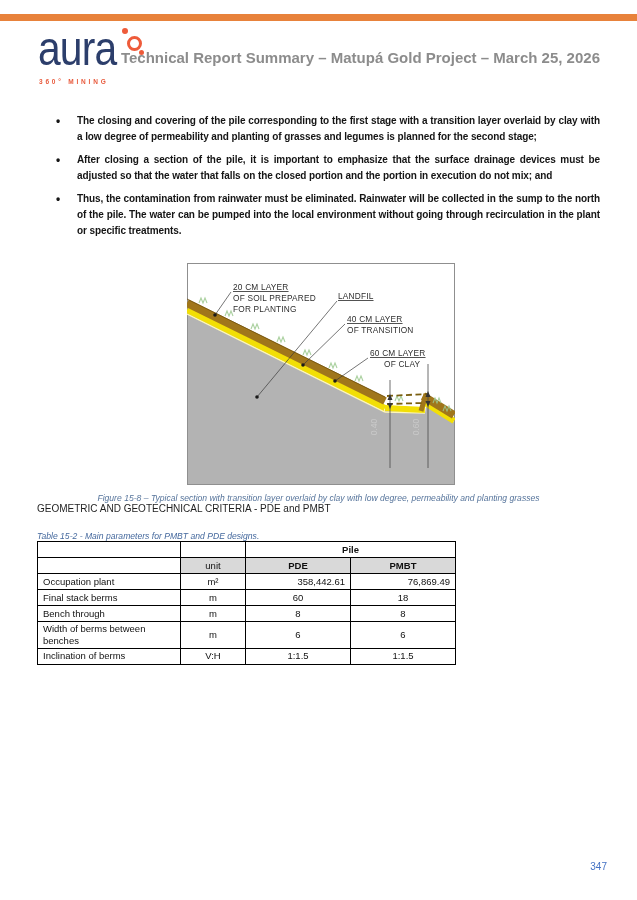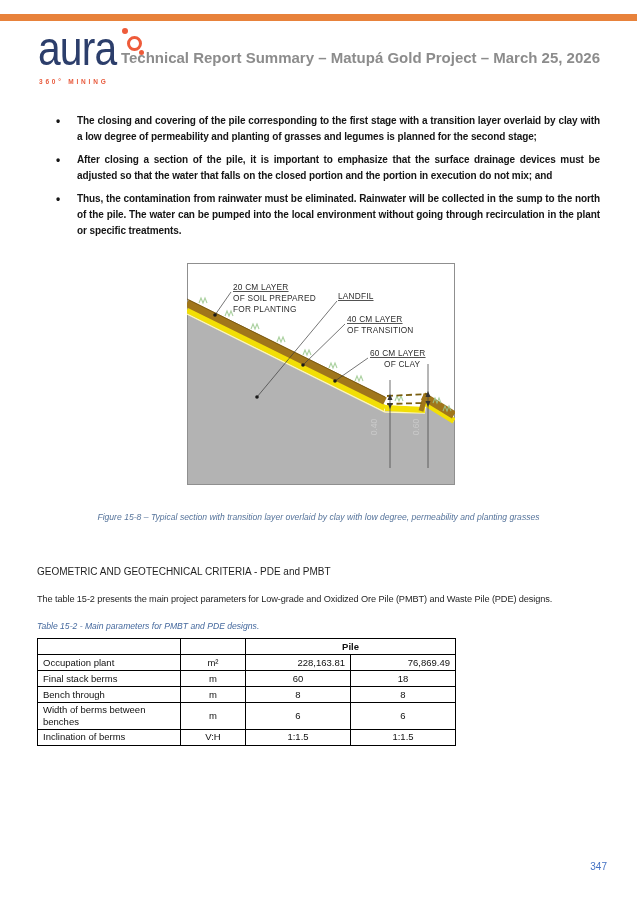--- a/index.html
+++ b/index.html
@@ -28,29 +28,29 @@
   .content { position:absolute; top:113px; left:37px; width:563px; }
   ul.bullets { list-style:none; margin:0; padding:0; }
   ul.bullets li {
     position:relative; padding-left:40px; margin-bottom:8px;
     font-size:10px; font-weight:bold; letter-spacing:-0.1px; line-height:1.56;
     text-align:justify; color:#151515;
   }
   ul.bullets li::before { content:"\2022"; position:absolute; left:19px; top:-1px; font-size:12px; }
   .diagram-wrap { margin:25px 0 0 150px; width:268px; height:222px; }
   .fig-caption {
-    margin-top:27px; text-align:center; font-size:8.6px; font-style:italic; color:#56749B;
-  }
-  .section-heading { margin-top:44px; font-size:10px; font-weight:normal; color:#1f1f1f; }
+    margin-top:8px; text-align:center; font-size:8.6px; font-style:italic; color:#56749B;
+  }
+  .section-heading { font-size:10px; font-weight:normal; color:#1f1f1f; }
   .section-intro   { margin-top:17px; font-size:9.2px; letter-spacing:-0.1px; color:#1f1f1f; }
   .tbl-caption {
     margin-top:17px; text-align:left; font-size:8.6px; font-style:italic; color:#44689D;
   }
   
-  table.params { margin-top:7px; border-collapse:collapse; table-layout:fixed; width:418px; font-size:9.5px; color:#111; }
+  table.params { margin-top:0; border-collapse:collapse; table-layout:fixed; width:418px; font-size:9.5px; color:#111; }
   table.params col.c-label { width:143px; }
   table.params col.c-unit  { width:65px; }
   table.params col.c-pde   { width:105px; }
   table.params col.c-pmbt  { width:105px; }
   table.params td { border:1px solid #000; padding:1px 5px; height:13px; line-height:1.25; }
   td.cell-blank { border:none; }
   td.hdr-gray { background:#D9D9D9; text-align:center; }
   td.bold { font-weight:bold; }
   td.t-center { text-align:center; }
   td.t-right  { text-align:right; padding-right:9px; }
@@ -158,41 +158,46 @@
         <text class="dlabel" x="160" y="70">OF TRANSITION</text>
         <text class="dlabel dlabel-u" x="183" y="93">60 CM LAYER</text>
         <text class="dlabel" x="197" y="104">OF CLAY</text>
       </svg>
     </div>
 
     <div class="fig-caption">Figure 15-8 – Typical section with transition layer overlaid by clay with low degree, permeability and planting grasses</div>
 
     <div class="section-heading">GEOMETRIC AND GEOTECHNICAL CRITERIA - PDE and PMBT</div>
 
-    <div class="section-intro">The table 15-2 presents the main project parameters for Low-grade and Oxidized Ore Pile (PMBT)  and Waste Pile (PDE) designs.</div>
 
     <div class="tbl-caption">Table 15-2 - Main parameters for PMBT and PDE designs.</div>
 
     <table class="params">
       <colgroup>
           <col class="c-label">
           <col class="c-unit">
           <col class="c-pde">
           <col class="c-pmbt">
         </colgroup>
       <tbody>
           <tr>
         <td class="cell-blank"></td>
         <td class="cell-blank"></td>
         <td colspan="2" class="bold t-center b-top-2 b-left-2 b-right-2">Pile</td>
       </tr>
       <tr>
+        <td class="cell-blank"></td>
+        <td class="hdr-gray b-top-2 b-left-2">unit</td>
+        <td class="hdr-gray bold">PDE</td>
+        <td class="hdr-gray bold b-right-2">PMBT</td>
+      </tr>
+      <tr>
         <td class="b-left-2">Occupation plant</td>
         <td class="t-center">m²</td>
-        <td class="t-right">228,163.81</td>
+        <td class="t-right">358,442.61</td>
         <td class="t-right b-right-2">76,869.49</td>
       </tr>
       <tr>
         <td class="b-left-2">Final stack berms</td>
         <td class="t-center">m</td>
         <td class="t-center">60</td>
         <td class="t-center b-right-2">18</td>
       </tr>
       <tr>
         <td class="b-left-2">Bench through</td>

